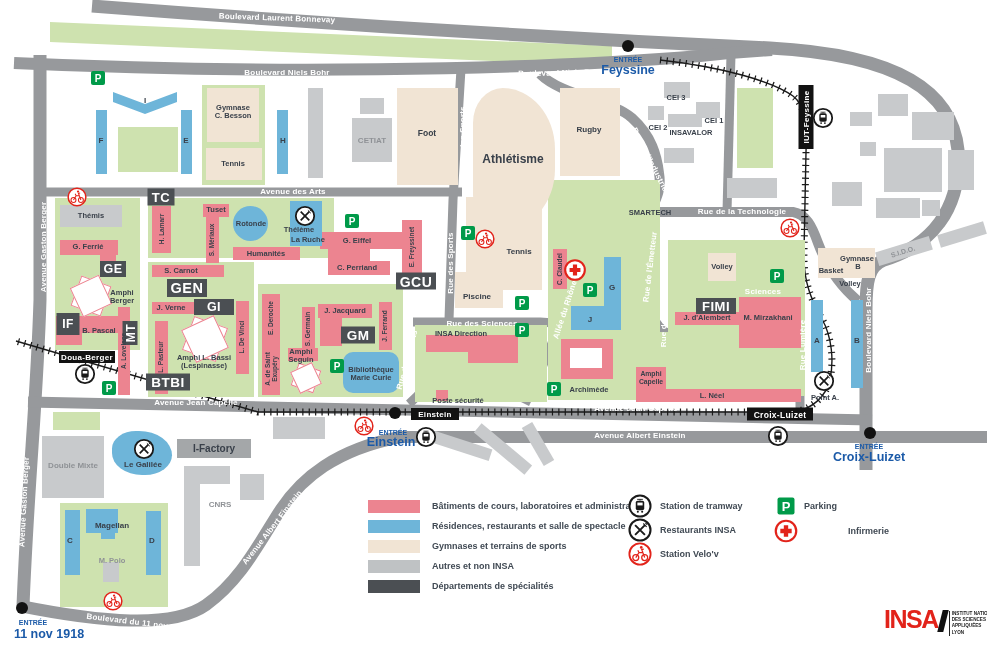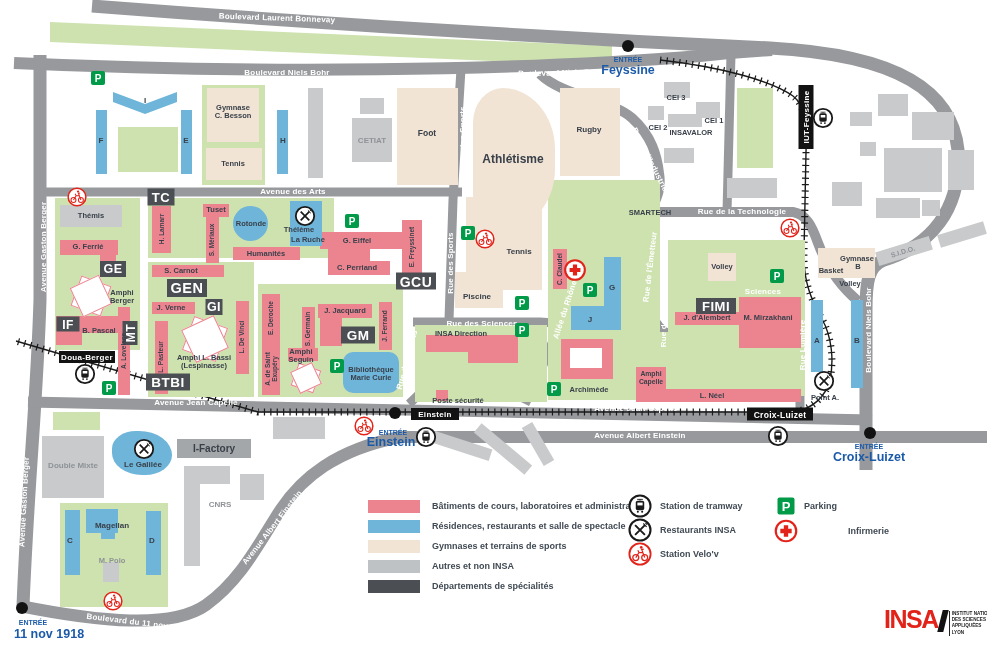--- a/index.html
+++ b/index.html
@@ -288,24 +288,24 @@
     <div class="lbl v" style="left: 124px; top: 351px; transform: translate(-50%, -50%) rotate(-90deg);">A. Lovelace</div>
     <div class="lbl v" style="left: 271px; top: 318px; transform: translate(-50%, -50%) rotate(-90deg);">E. Deroche</div>
     <div class="lbl v" style="left: 271px; top: 369px; transform: translate(-50%, -50%) rotate(-90deg);">A. de Saint
 Exupéry</div>
     <div class="lbl v" style="left: 308px; top: 329px; transform: translate(-50%, -50%) rotate(-90deg);">S. Germain</div>
     <div class="lbl v" style="left: 385px; top: 326px; transform: translate(-50%, -50%) rotate(-90deg);">J. Ferrand</div>
     <div class="lbl v" style="left: 560px; top: 269px; transform: translate(-50%, -50%) rotate(-90deg);">C. Claudel</div>
     <div class="box dept" style="left: 161px; top: 197px; width: 27px; height: 17px; font-size: 13px; transform: translate(-50%, -50%);">TC</div>
     <div class="box dept" style="left: 113px; top: 269px; width: 26px; height: 16px; font-size: 12.5px; transform: translate(-50%, -50%);">GE</div>
     <div class="box dept" style="left: 187px; top: 288px; width: 40px; height: 18px; font-size: 14.5px; transform: translate(-50%, -50%);">GEN</div>
-    <div class="box dept" style="left: 214px; top: 307px; width: 17px; height: 16px; font-size: 12.5px; transform: translate(-50%, -50%);">GI</div>
+    <div class="box dept" style="left: 214px; top: 307px; width: 40px; height: 16px; font-size: 12.5px; transform: translate(-50%, -50%);">GI</div>
     <div class="box dept" style="left: 358px; top: 335px; width: 34px; height: 17px; font-size: 13.5px; transform: translate(-50%, -50%);">GM</div>
     <div class="box dept" style="left: 416px; top: 281px; width: 40px; height: 17px; font-size: 14px; transform: translate(-50%, -50%);">GCU</div>
-    <div class="box dept" style="left: 68px; top: 324px; width: 23px; height: 15px; font-size: 12px; transform: translate(-50%, -50%);">IF</div>
+    <div class="box dept" style="left: 68px; top: 324px; width: 23px; height: 22px; font-size: 12px; transform: translate(-50%, -50%);">IF</div>
     <div class="box dept" style="left: 130px; top: 333px; width: 24px; height: 15px; font-size: 12px; transform: translate(-50%, -50%) rotate(-90deg);">MT</div>
     <div class="box dept" style="left: 168px; top: 382px; width: 44px; height: 17px; font-size: 13.5px; transform: translate(-50%, -50%);">BTBI</div>
     <div class="box dept" style="left: 716px; top: 306px; width: 40px; height: 16px; font-size: 13px; transform: translate(-50%, -50%);">FIMI</div>
     <div class="box blackbox" style="left: 87px; top: 357px; width: 56px; height: 12px; font-size: 8px; transform: translate(-50%, -50%);">Doua-Berger</div>
     <div class="box blackbox" style="left: 435px; top: 414px; width: 48px; height: 12px; font-size: 8px; transform: translate(-50%, -50%);">Einstein</div>
     <div class="box blackbox" style="left: 780px; top: 414px; width: 66px; height: 13px; font-size: 8.5px; transform: translate(-50%, -50%);">Croix-Luizet</div>
     <div class="box blackbox" style="left: 806px; top: 117px; width: 64px; height: 15px; font-size: 8px; transform: translate(-50%, -50%) rotate(-90deg);">IUT-Feyssine</div>
     <div class="edot" style="left: 628px; top: 46px;"></div>
     <div class="ent-s" style="left: 628px; top: 59px;">ENTRÉE</div>
     <div class="ent-n" style="left: 628px; top: 70px;">Feyssine</div>

